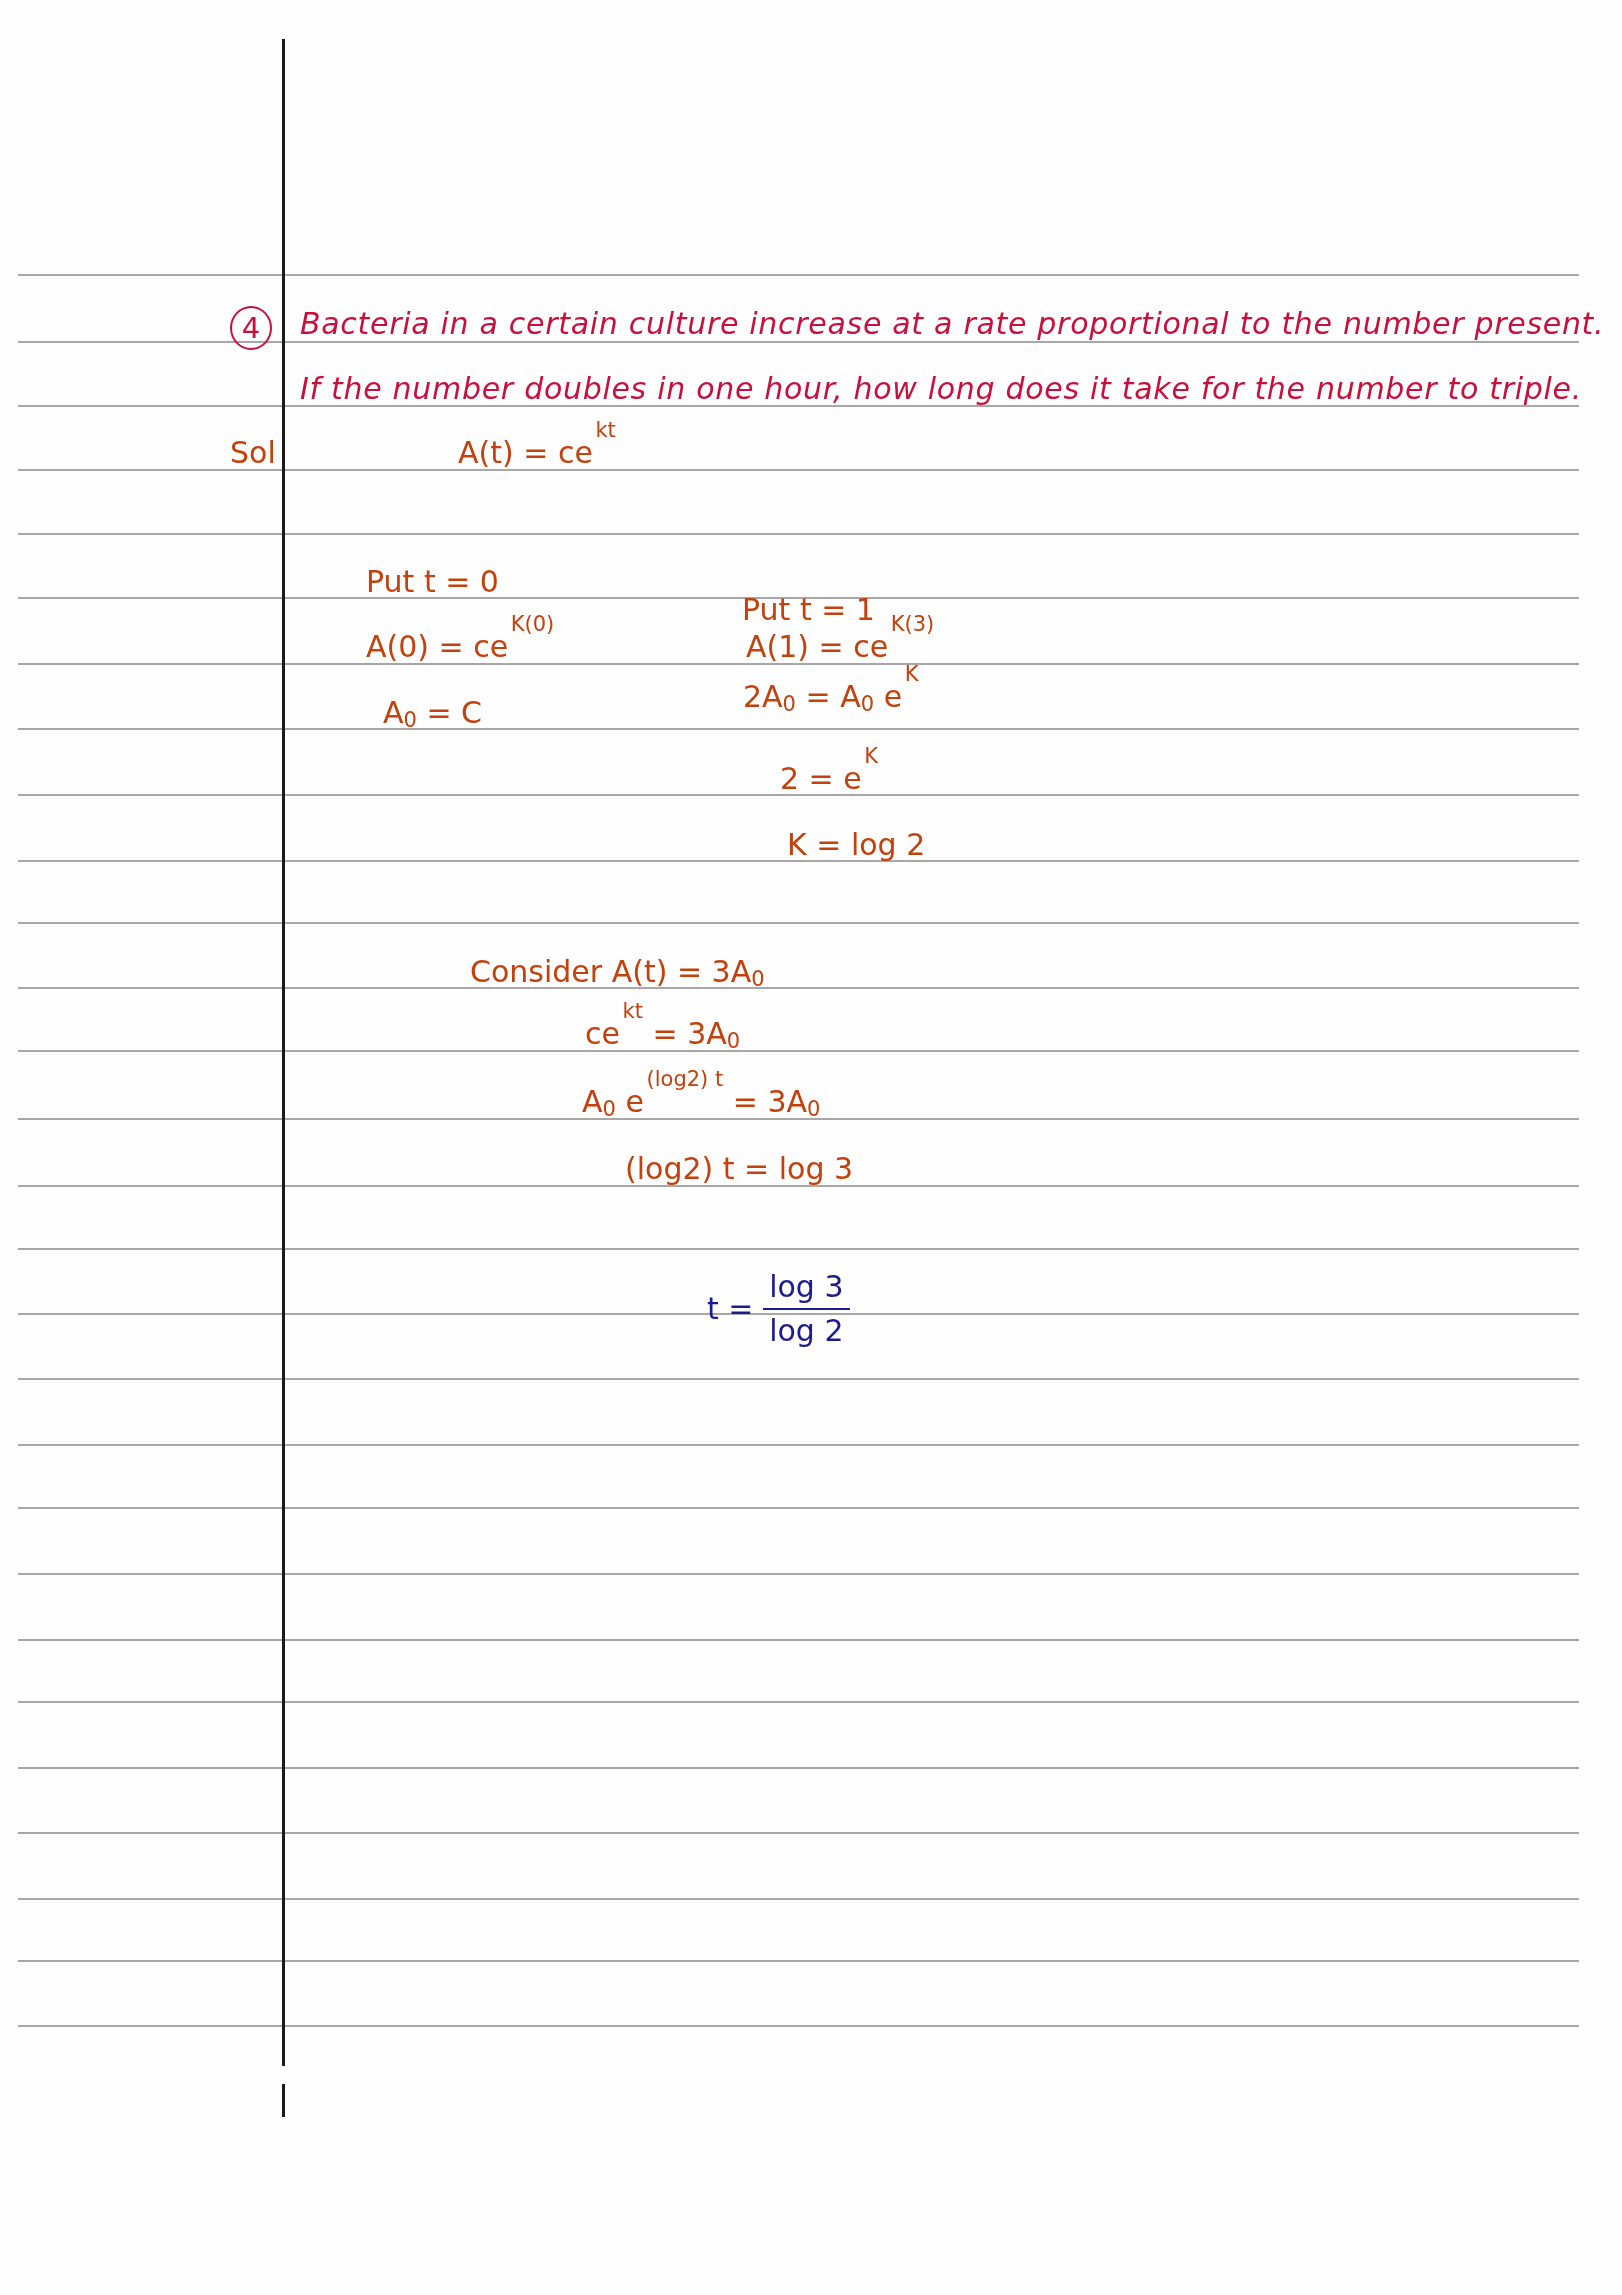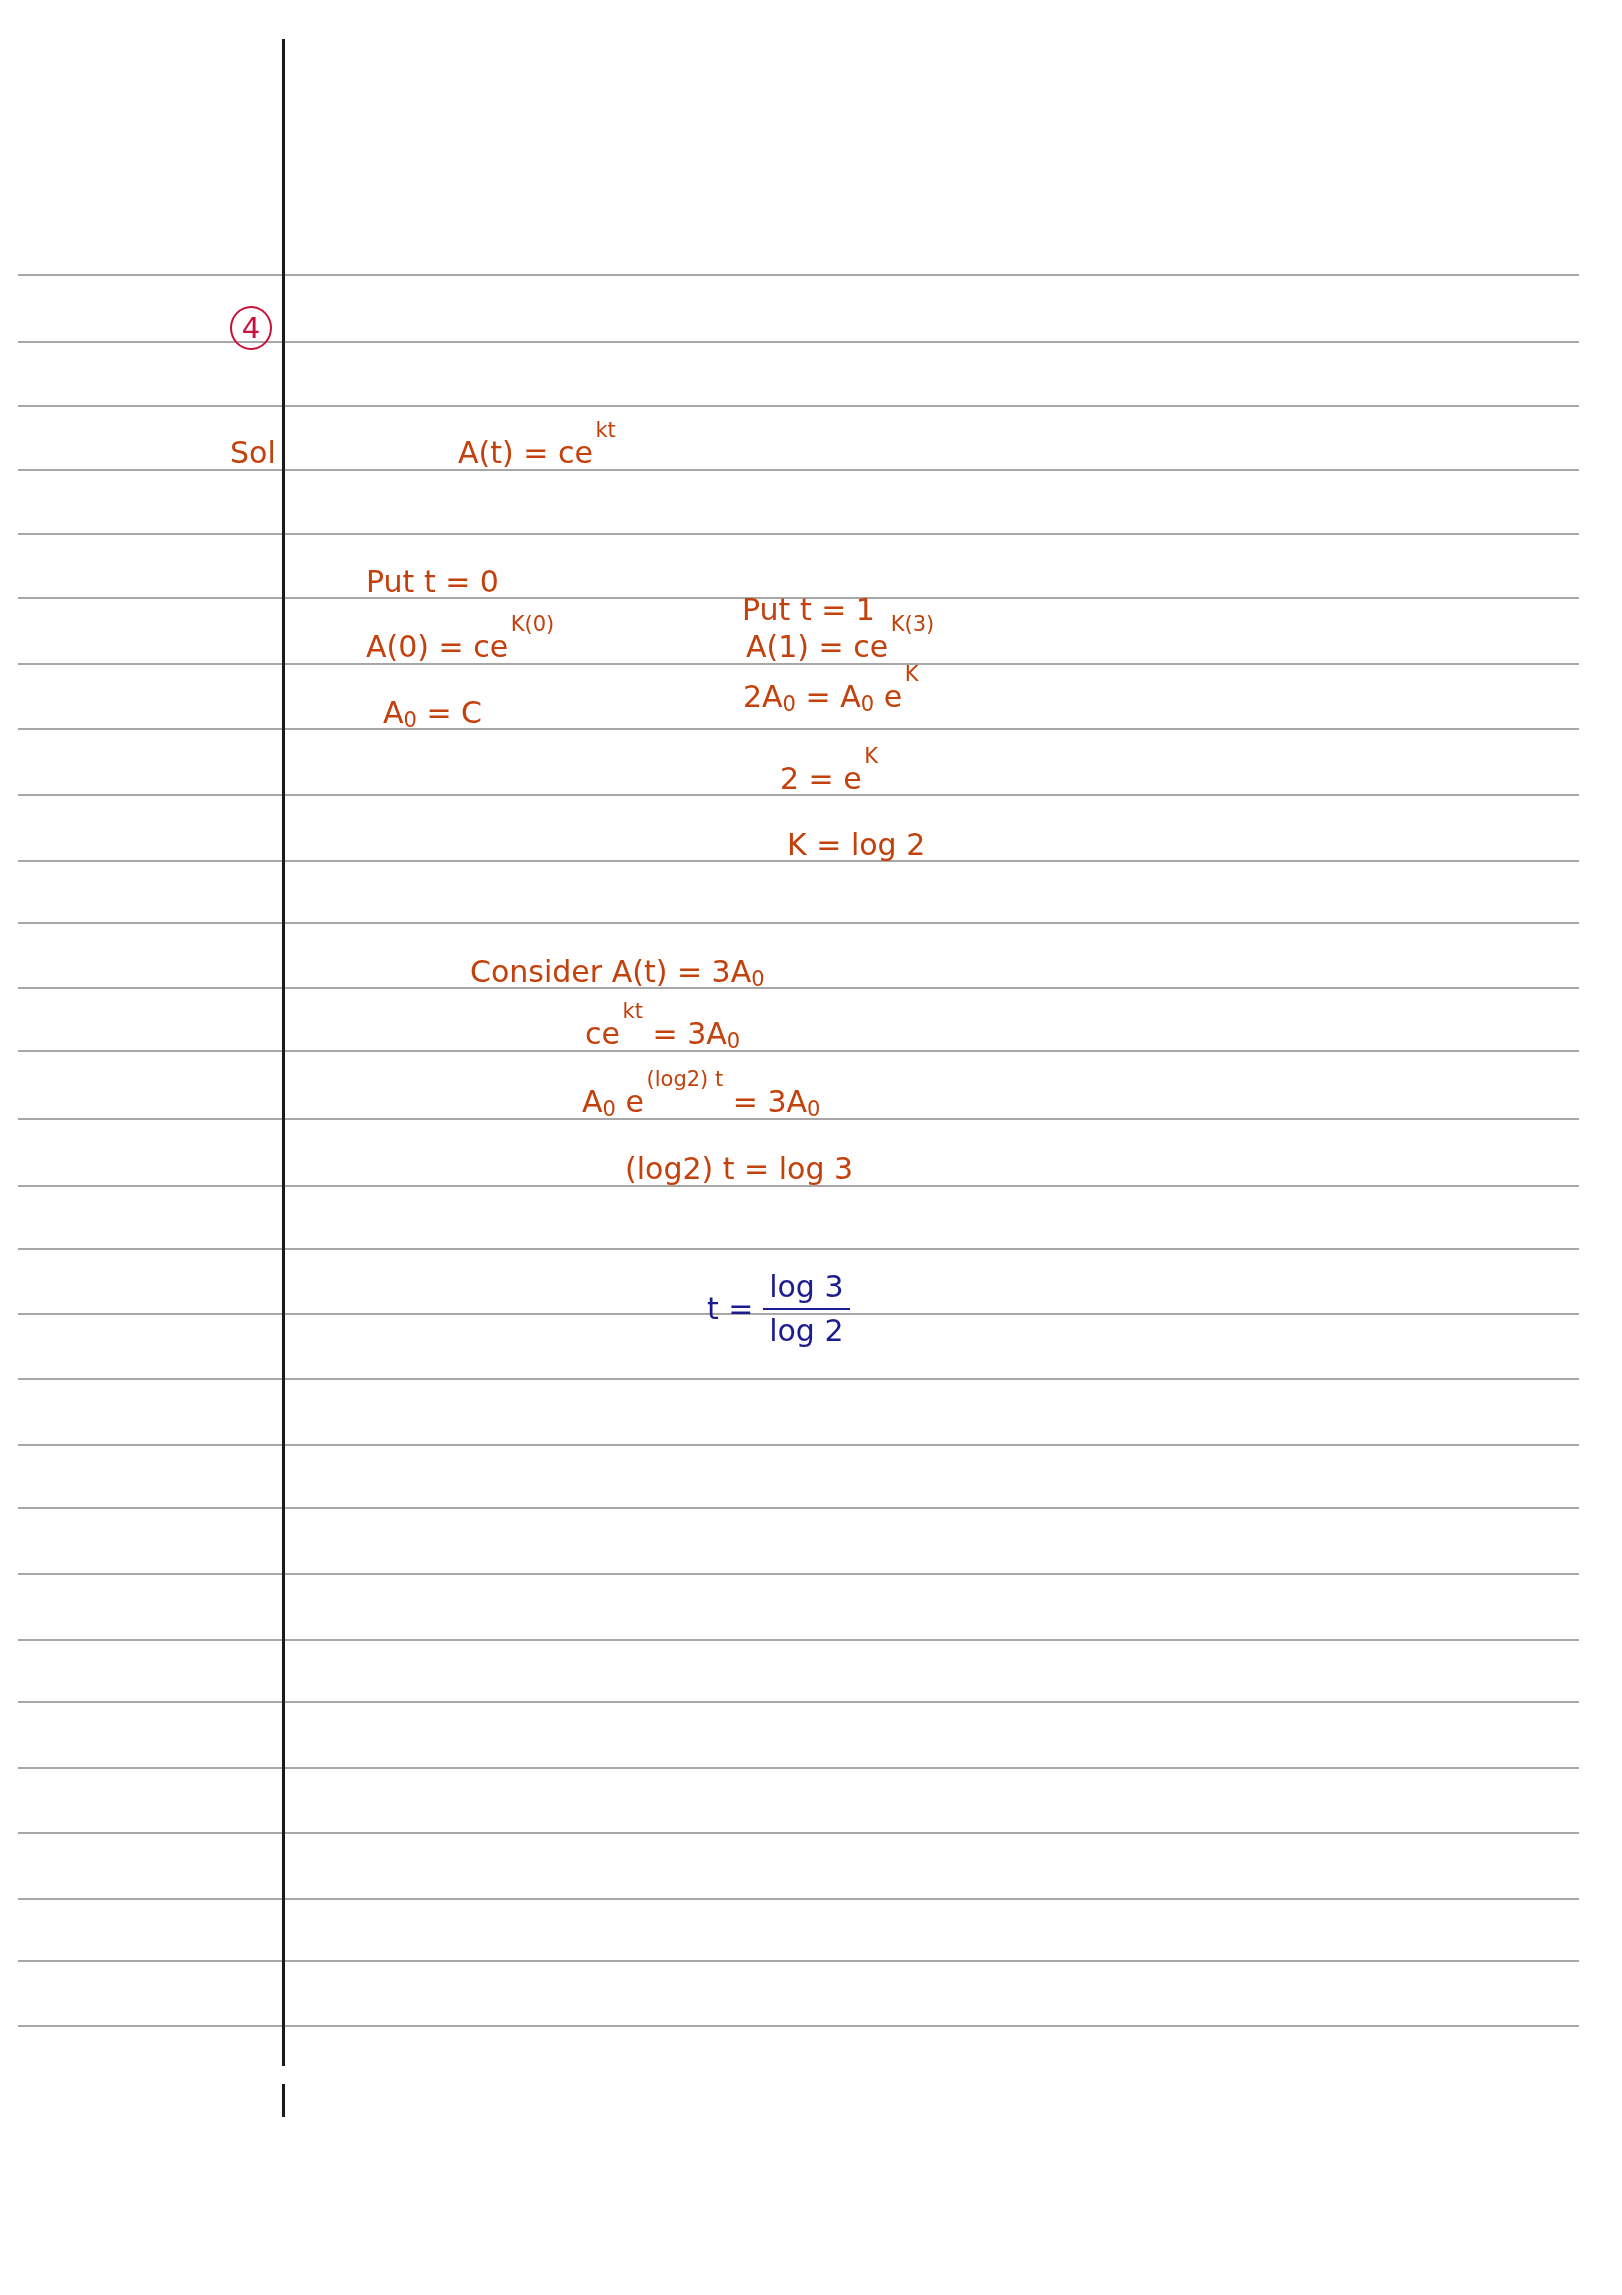--- a/index.html
+++ b/index.html
@@ -54,20 +54,22 @@
       <div class="rule" style="top: 1960px;"></div>
       <div class="rule" style="top: 2025px;"></div>
     </div>
 
   <div class="margin" style="top:39px;height:2027px;"></div>
   <div class="margin" style="top:2084px;height:33px;"></div>
 
   <div class="circle">
     <span>4</span>
   </div>
+  <div class="txt red" style="left:300px;top:309px;">Bacteria in a certain culture increase at a rate proportional to the number present.</div>
+  <div class="txt red" style="left:300px;top:374px;">If the number doubles in one hour, how long does it take for the number to triple.</div>
 
   <div class="txt blue" style="left:230px;top:438px;">Sol</div>
 
   <div class="txt blue" style="left:458px;top:438px;">
     <span>A(t) = ce</span><span class="sup">kt</span>
   </div>
 
   <div class="txt blue" style="left:366px;top:567px;">Put  t = 0</div>
   <div class="txt blue" style="left:366px;top:632px;">
     <span>A(0) = ce</span><span class="sup">K(0)</span>

